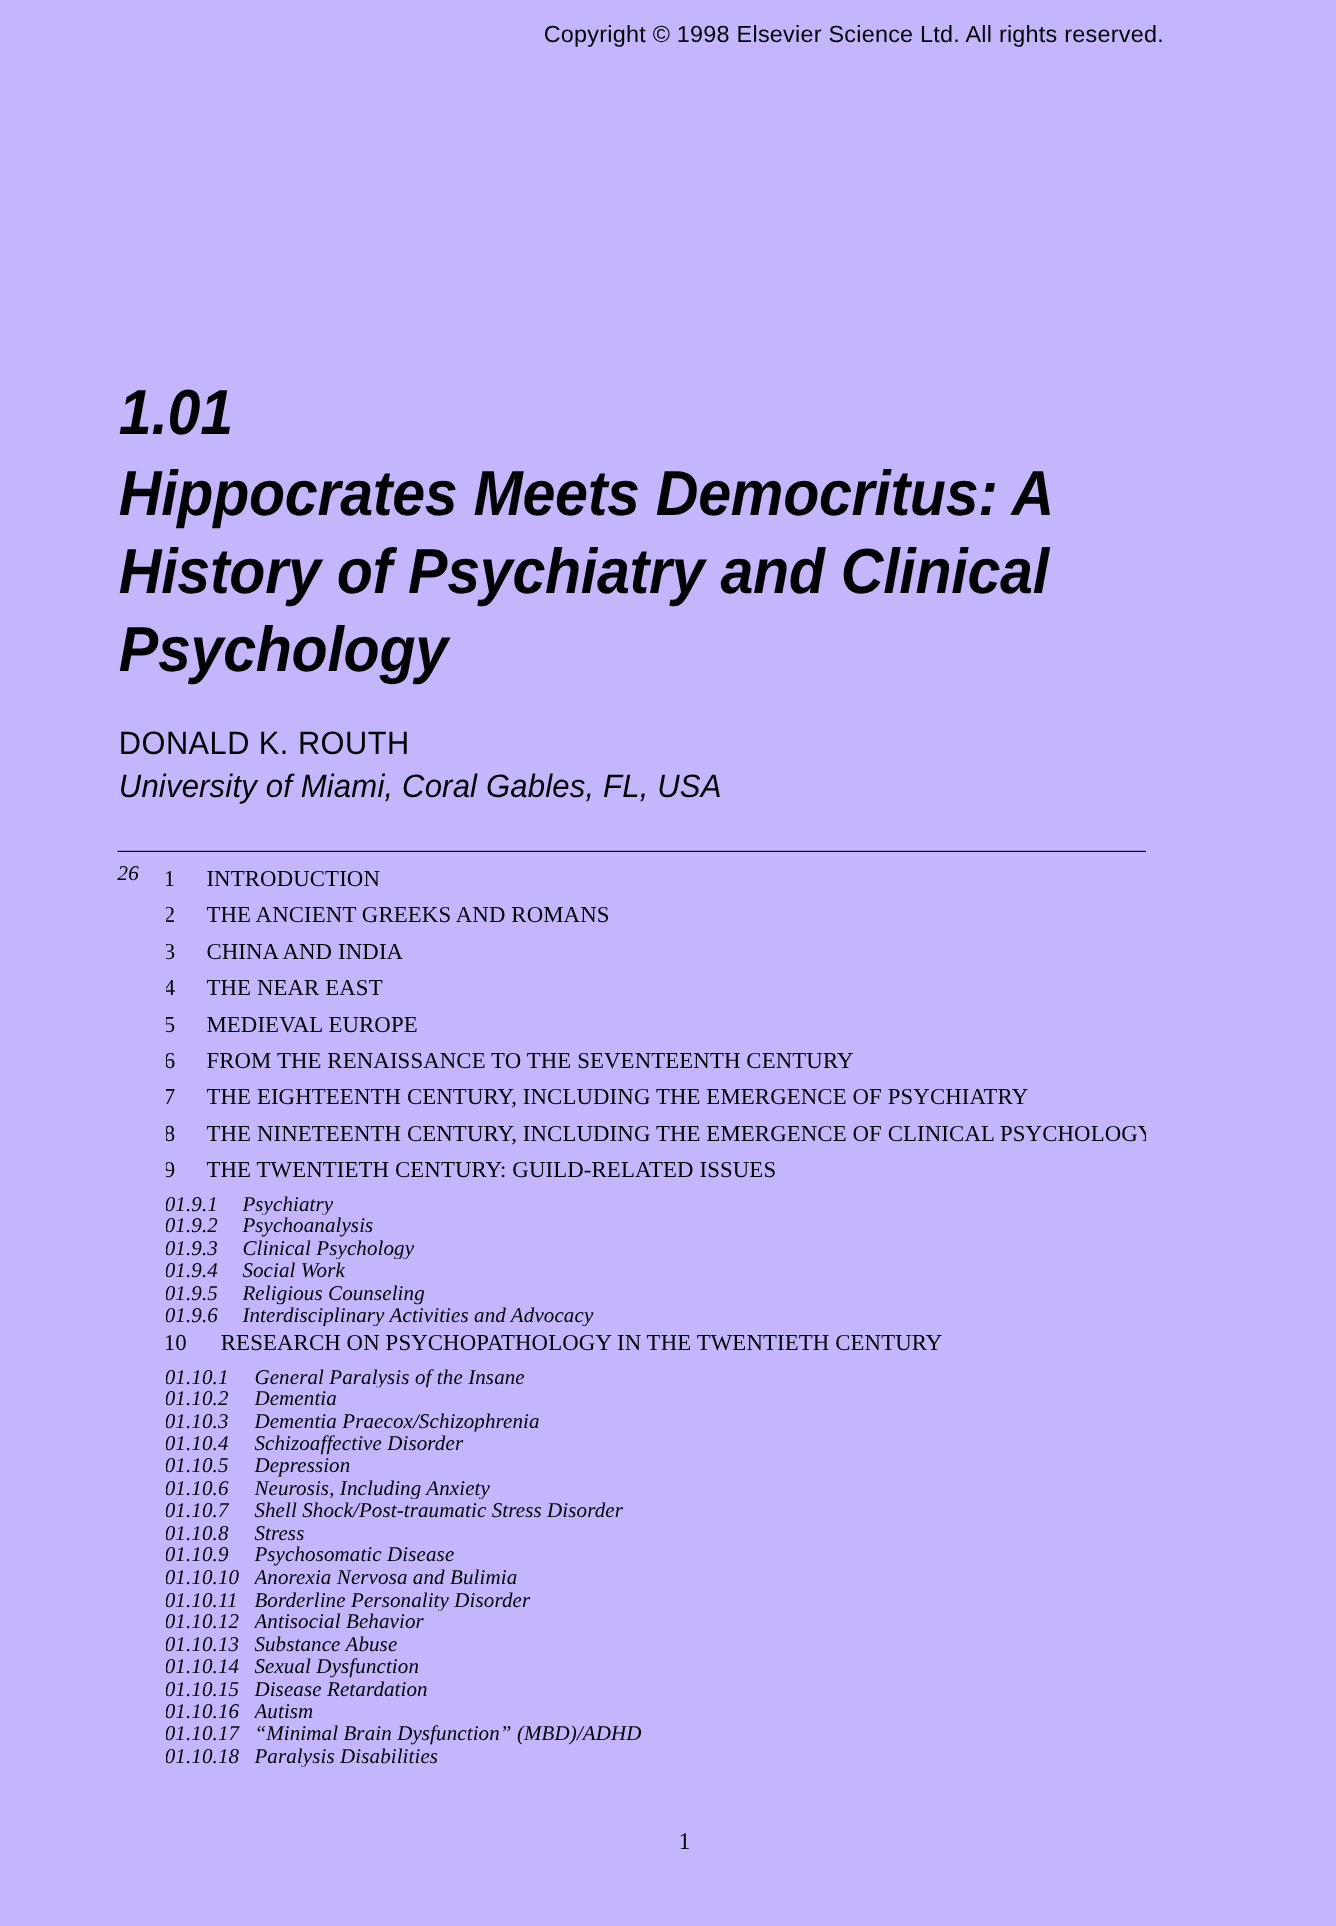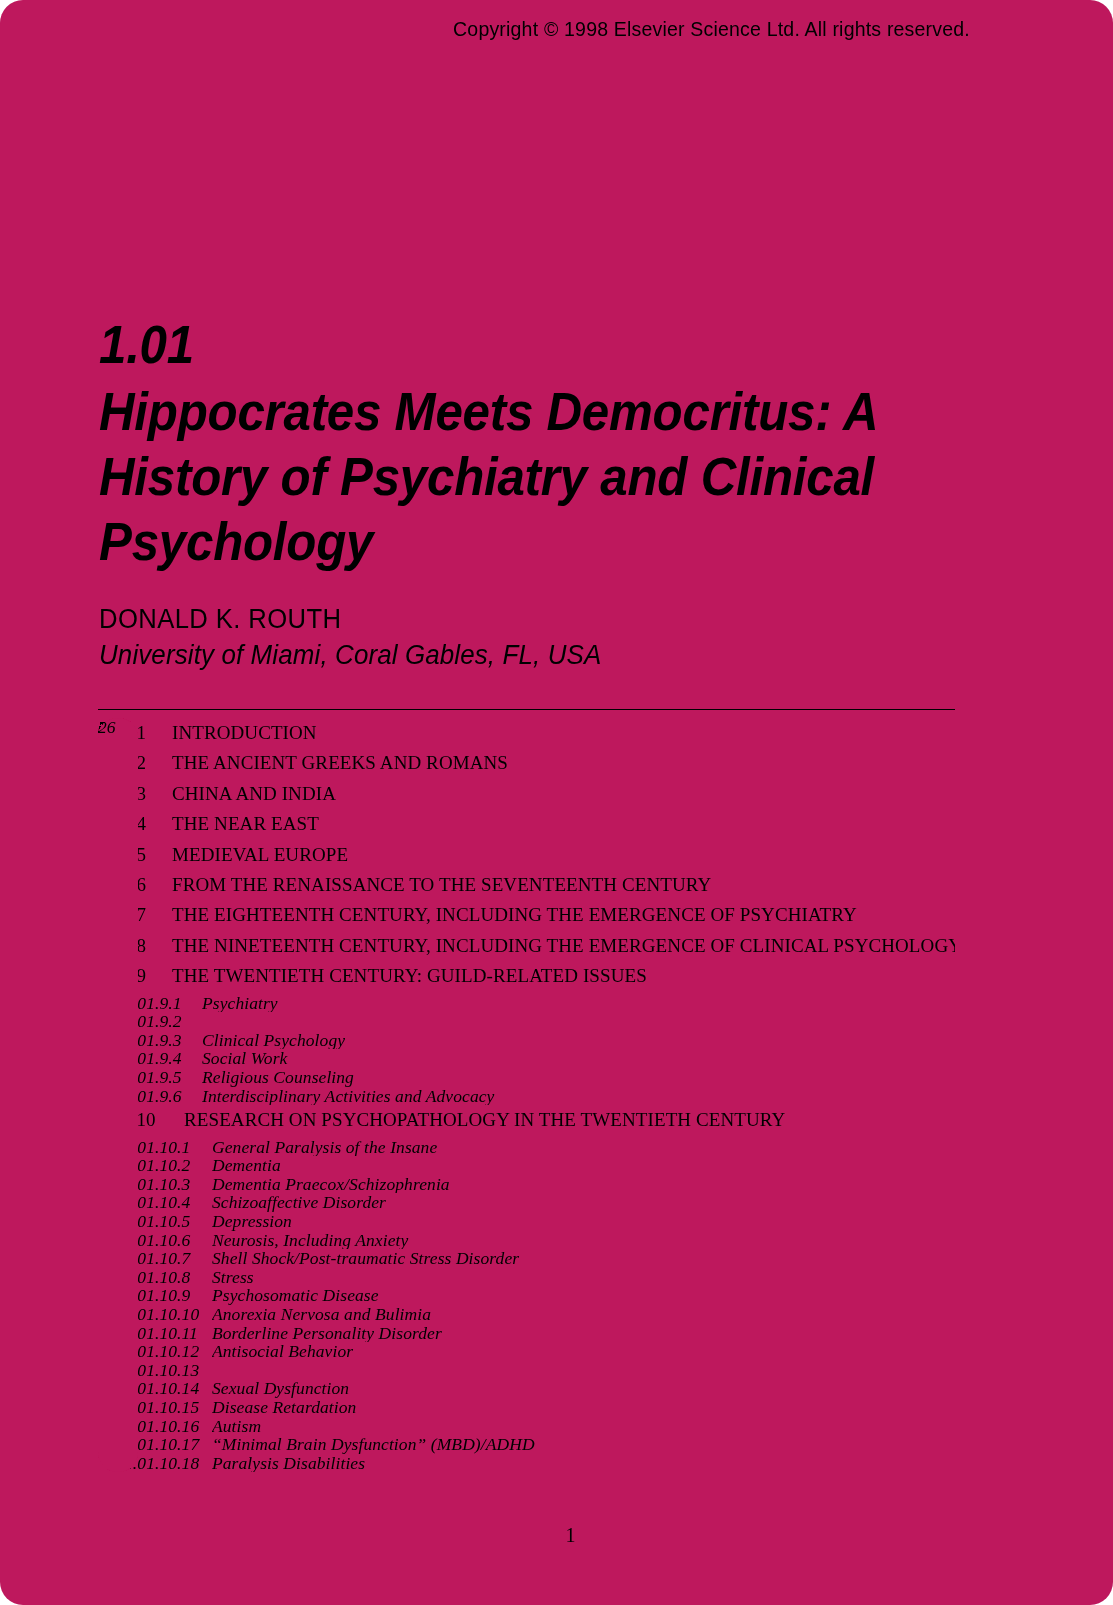--- a/index.html
+++ b/index.html
@@ -12,22 +12,21 @@
     height: 1605px;
     position: relative;
     font-family: "Liberation Serif", serif;
     color: #000000;
     overflow: hidden;
   }
 
   .page {
     position: absolute;
     inset: 0;
-    background: #be185d;
-    border-radius: 23px;
+    background: #c4b5fd;
   }
 
   
   .copyright {
     position: absolute;
     top: 18px;
     left: 0;
     width: 1113px;
     text-align: center;
     padding-right: 0;
@@ -247,20 +246,21 @@
         <span class="page">13</span>
       </div>
       <div class="gap-before-sub"></div>
       <div class="toc-entry level2">
         <span class="num">1.01.9.1</span>
         <span class="label">Psychiatry</span>
         <span class="page">13</span>
       </div>
       <div class="toc-entry level2">
         <span class="num">1.01.9.2</span>
+        <span class="label">Psychoanalysis</span>
         <span class="page">14</span>
       </div>
       <div class="toc-entry level2">
         <span class="num">1.01.9.3</span>
         <span class="label">Clinical Psychology</span>
         <span class="page">15</span>
       </div>
       <div class="toc-entry level2">
         <span class="num">1.01.9.4</span>
         <span class="label">Social Work</span>
@@ -337,20 +337,21 @@
         <span class="label">Borderline Personality Disorder</span>
         <span class="page">24</span>
       </div>
       <div class="toc-entry level2 wide">
         <span class="num">1.01.10.12</span>
         <span class="label">Antisocial Behavior</span>
         <span class="page">24</span>
       </div>
       <div class="toc-entry level2 wide">
         <span class="num">1.01.10.13</span>
+        <span class="label">Substance Abuse</span>
         <span class="page">24</span>
       </div>
       <div class="toc-entry level2 wide">
         <span class="num">1.01.10.14</span>
         <span class="label">Sexual Dysfunction</span>
         <span class="page">24</span>
       </div>
       <div class="toc-entry level2 wide">
         <span class="num">1.01.10.15</span>
         <span class="label">Disease Retardation</span>

